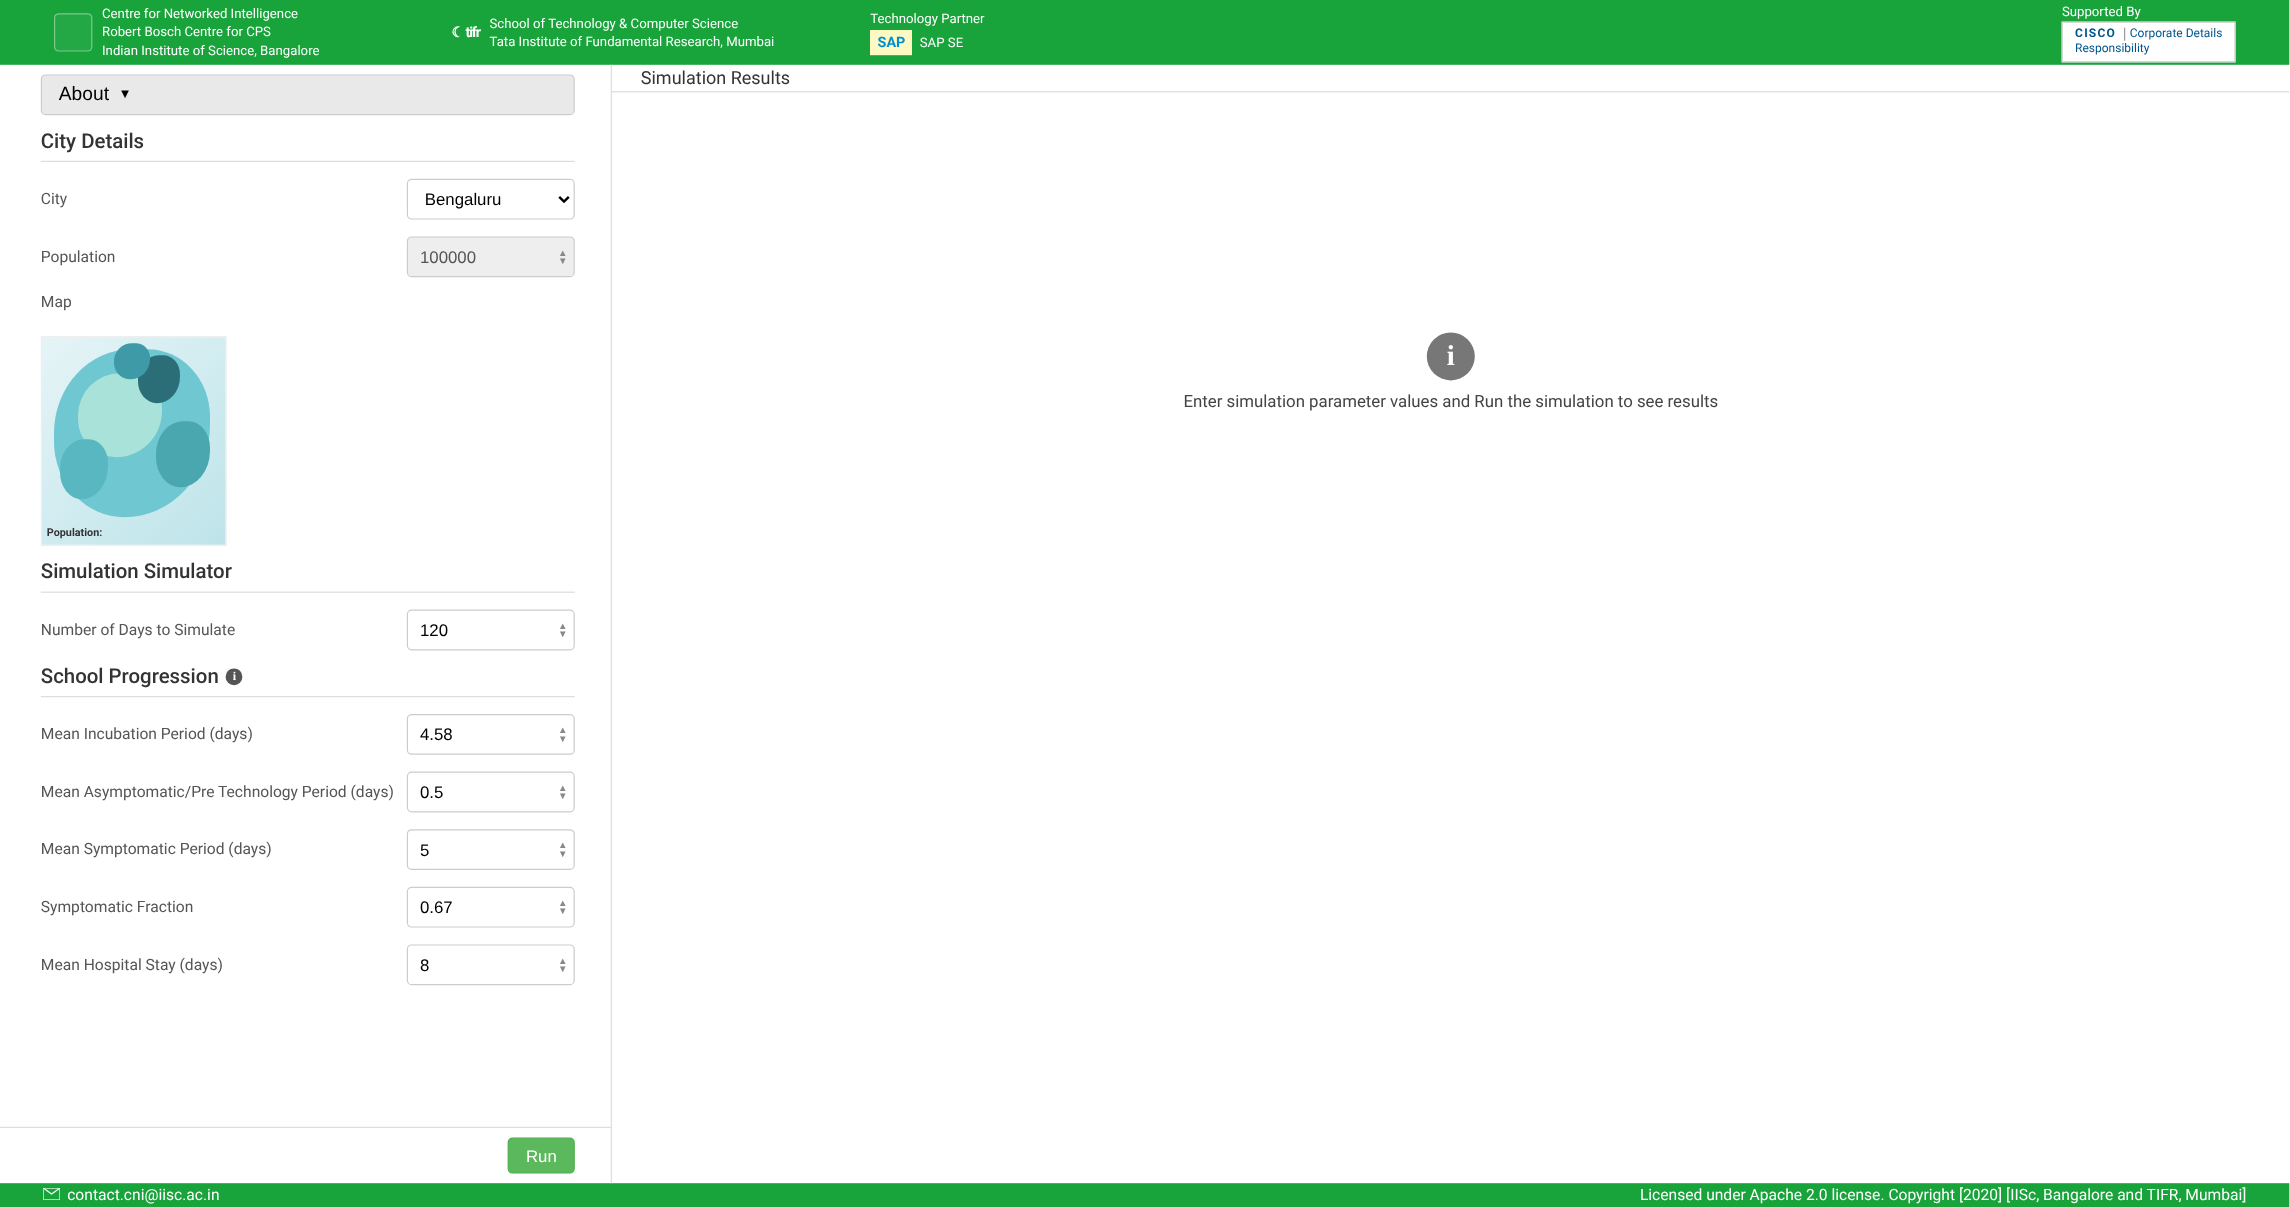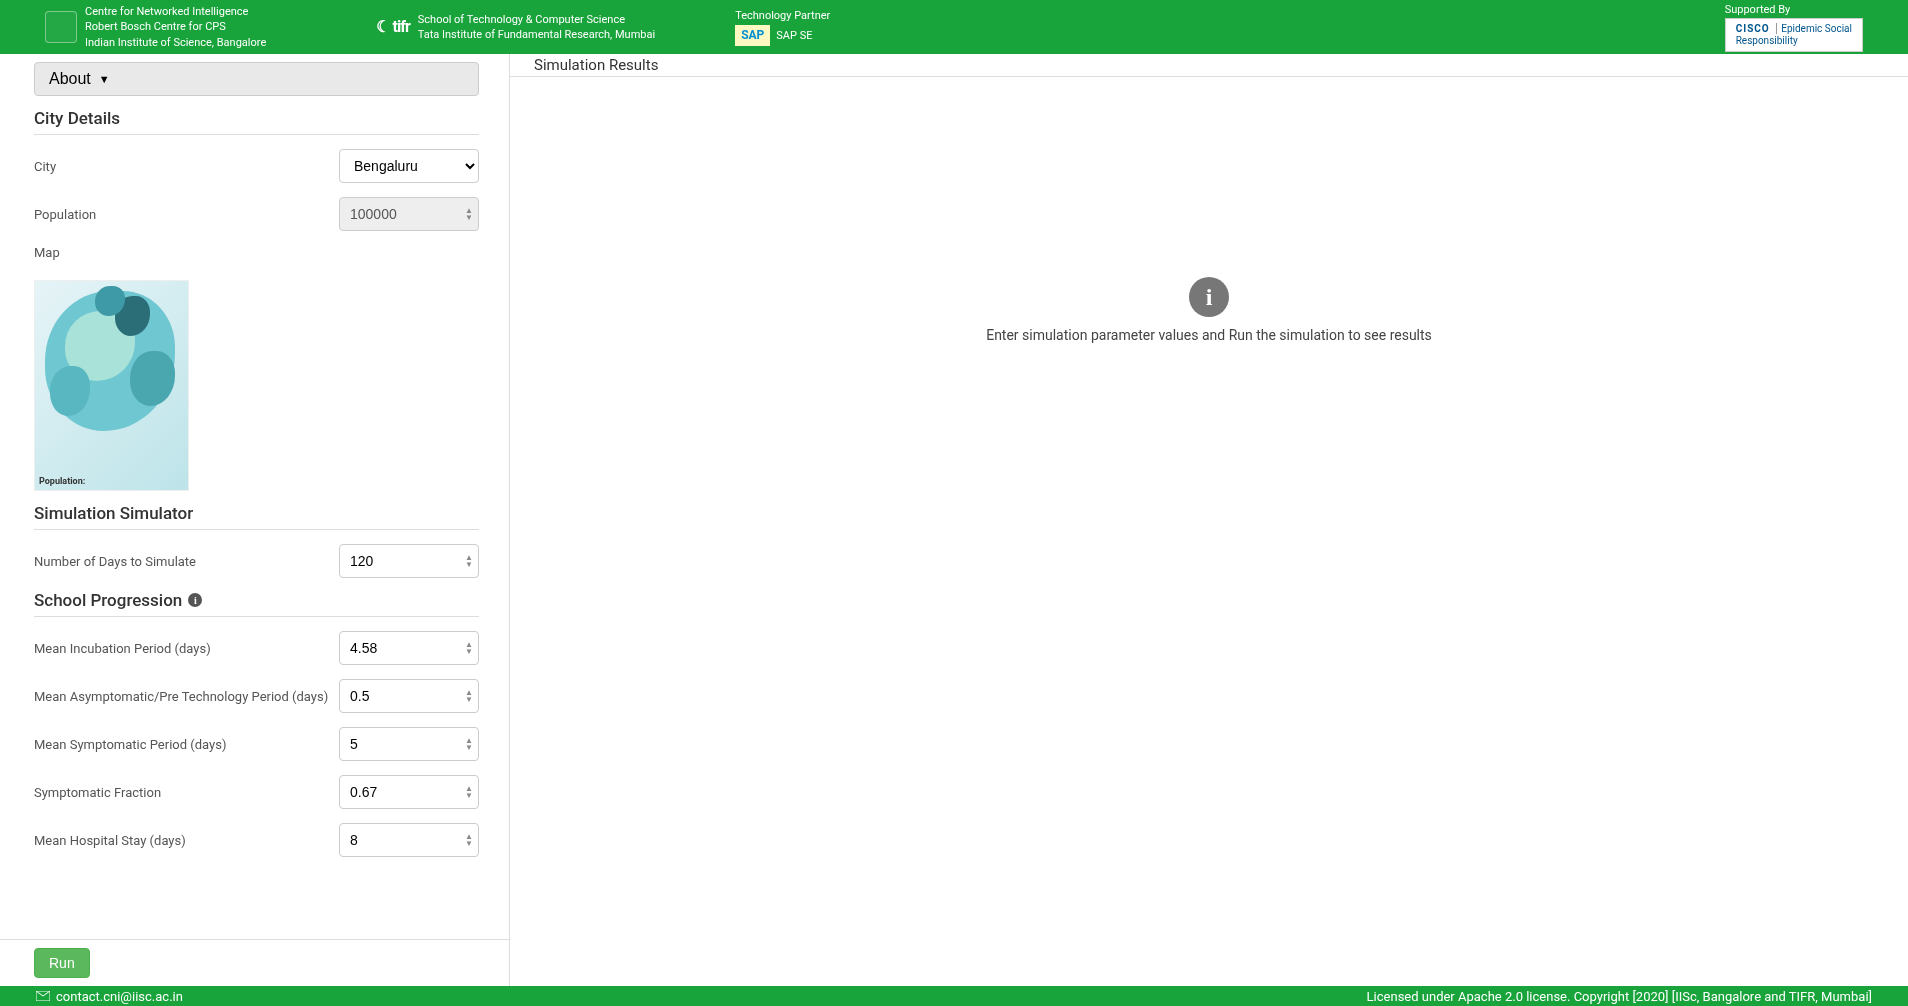--- a/index.html
+++ b/index.html
@@ -141,21 +141,21 @@
   pointer-events: none;
 }
 .map-label {
   font-size: 13px;
   color: #555;
   margin-top: 14px;
 }
 .map-img {
   margin-top: 20px;
   width: 155px;
-  height: 211px;
+  height: 175px;
   position: relative;
   background: linear-gradient(135deg,#e6f4f7 0%,#bde4e9 100%);
   border: 1px solid #eee;
   padding-left: 32px;
 }
 .map-shape {
   position: absolute;
   border-radius: 50% 40% 55% 45%;
 }
 .info-icon-small {
@@ -167,20 +167,21 @@
   font-size: 10px;
   font-weight: bold;
   align-items: center;
   justify-content: center;
   font-family: Georgia, serif;
 }
 .run-bar {
   padding: 8px 30px 8px 34px;
   border-top: 1px solid #ddd;
   display: flex;
+  justify-content: flex-end;
 }
 .run-btn {
   background: #5cb85c;
   color: #fff;
   border: 1px solid #4cae4c;
   border-radius: 4px;
   padding: 6px 14px;
   font-size: 14px;
   cursor: pointer;
 }
@@ -237,21 +238,21 @@
   <div class="header-block">
     <span class="header-logo-placeholder"></span>
     <div>
       <div>Centre for Networked Intelligence</div>
       <div>Robert Bosch Centre for CPS</div>
       <div>Indian Institute of Science, Bangalore</div>
     </div>
   </div>
 
   <div class="header-block tifr">
-    <span style="font-size:16px;font-weight:bold;letter-spacing:-1px;">☾ <span>tifr</span></span>
+    <span style="font-size:12px;font-weight:bold;letter-spacing:-1px;">☾ <span>tifr</span></span>
     <div>
       <div>School of Technology &amp; Computer Science</div>
       <div>Tata Institute of Fundamental Research, Mumbai</div>
     </div>
   </div>
 
   <div class="header-block sap">
     <div>
       <div>Technology Partner</div>
       <div style="display:flex;align-items:center;gap:6px;margin-top:2px;">
@@ -260,21 +261,21 @@
       </div>
     </div>
   </div>
 
   <div class="header-block cisco">
     <div>
       <div>Supported By</div>
       <div class="cisco-logo">
         <span style="font-weight:bold;letter-spacing:1px;">CISCO</span>
         <span style="border-left:1px solid #999;margin-left:4px;padding-left:4px;">
-          <span>Epidemic Social</span><br>
+          <span>Corporate Details</span><br>
           <span>Responsibility</span>
         </span>
       </div>
     </div>
   </div>
 </div>
 
 <div class="main">
   <div class="sidebar-wrap">
     <div class="sidebar">

